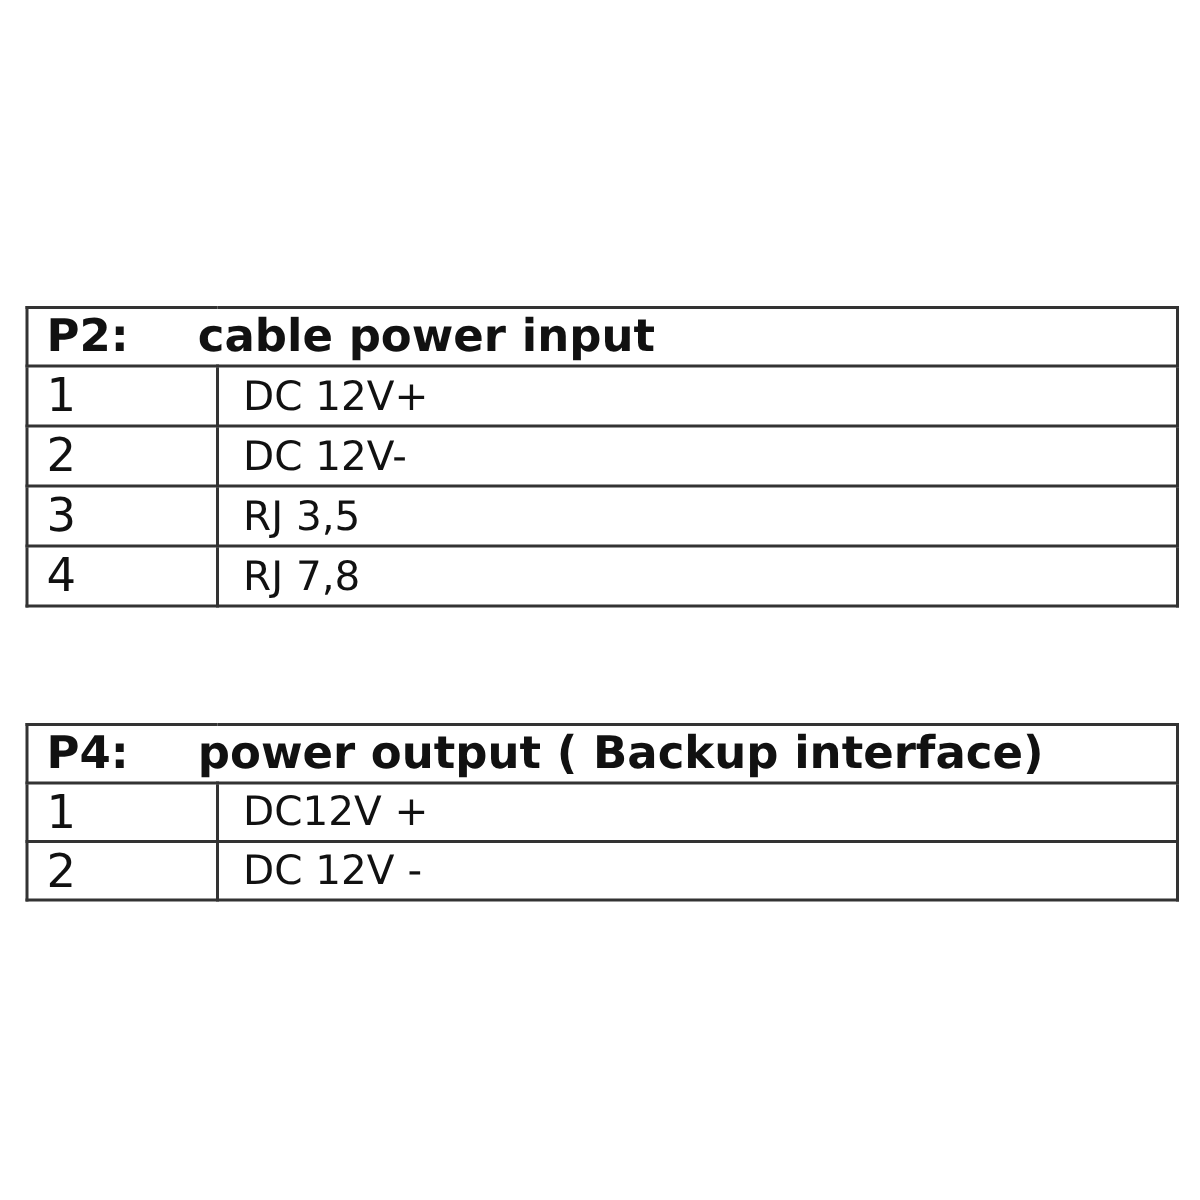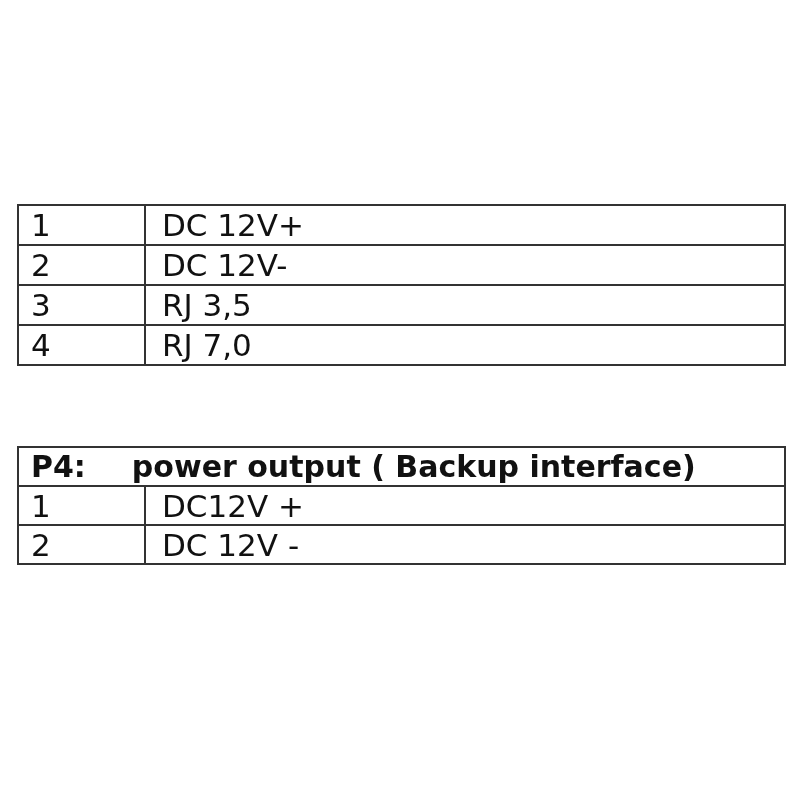--- a/index.html
+++ b/index.html
@@ -26,21 +26,21 @@
     background: var(--bg-color);
   }
   table.pin-table {
     position: absolute;
     left: 17px;
     width: 769px;
     border-collapse: collapse;
     table-layout: fixed;
   }
   #table-p2 { top: 204px; }
-  #table-p4 { top: 446px; }
+  #table-p4 { top: 482px; }
   .pin-table td {
     border: 2px solid var(--border-color);
     padding: 0;
     vertical-align: middle;
     color: var(--text-color);
     overflow: hidden;
     white-space: nowrap;
   }
   .pin-table tr.hdr td {
     font-weight: bold;
@@ -52,49 +52,54 @@
     margin-left: 46px;
   }
   #table-p2 tr.data td { height: 38px; }
   #table-p4 tr.data td { height: 37px; }
   .pin-table td.pin-cell {
     padding-left: 12px;
     font-size: 31px;
   }
   .pin-table td.desc-cell {
     padding-left: 16px;
-    font-size: 31px;
+    font-size: 27px;
   }
 </style>
 </head>
 <body>
 
 <div class="canvas">
 
   <table class="pin-table" id="table-p2">
     <colgroup>
       <col style="width:127px">
       <col>
     </colgroup>
     <tbody>
+      <tr class="hdr">
+        <td colspan="2">
+          <span>P2:</span><span class="table-title">cable power input</span>
+        </td>
+      </tr>
       <tr class="data">
         <td class="pin-cell">1</td>
         <td class="desc-cell">DC 12V+</td>
       </tr>
       <tr class="data">
         <td class="pin-cell">2</td>
         <td class="desc-cell">DC 12V-</td>
       </tr>
       <tr class="data">
         <td class="pin-cell">3</td>
         <td class="desc-cell">RJ 3,5</td>
       </tr>
       <tr class="data">
         <td class="pin-cell">4</td>
-        <td class="desc-cell">RJ 7,0</td>
+        <td class="desc-cell">RJ 7,8</td>
       </tr>
     </tbody>
   </table>
 
   <table class="pin-table" id="table-p4">
     <colgroup>
       <col style="width:127px">
       <col>
     </colgroup>
     <tbody>

